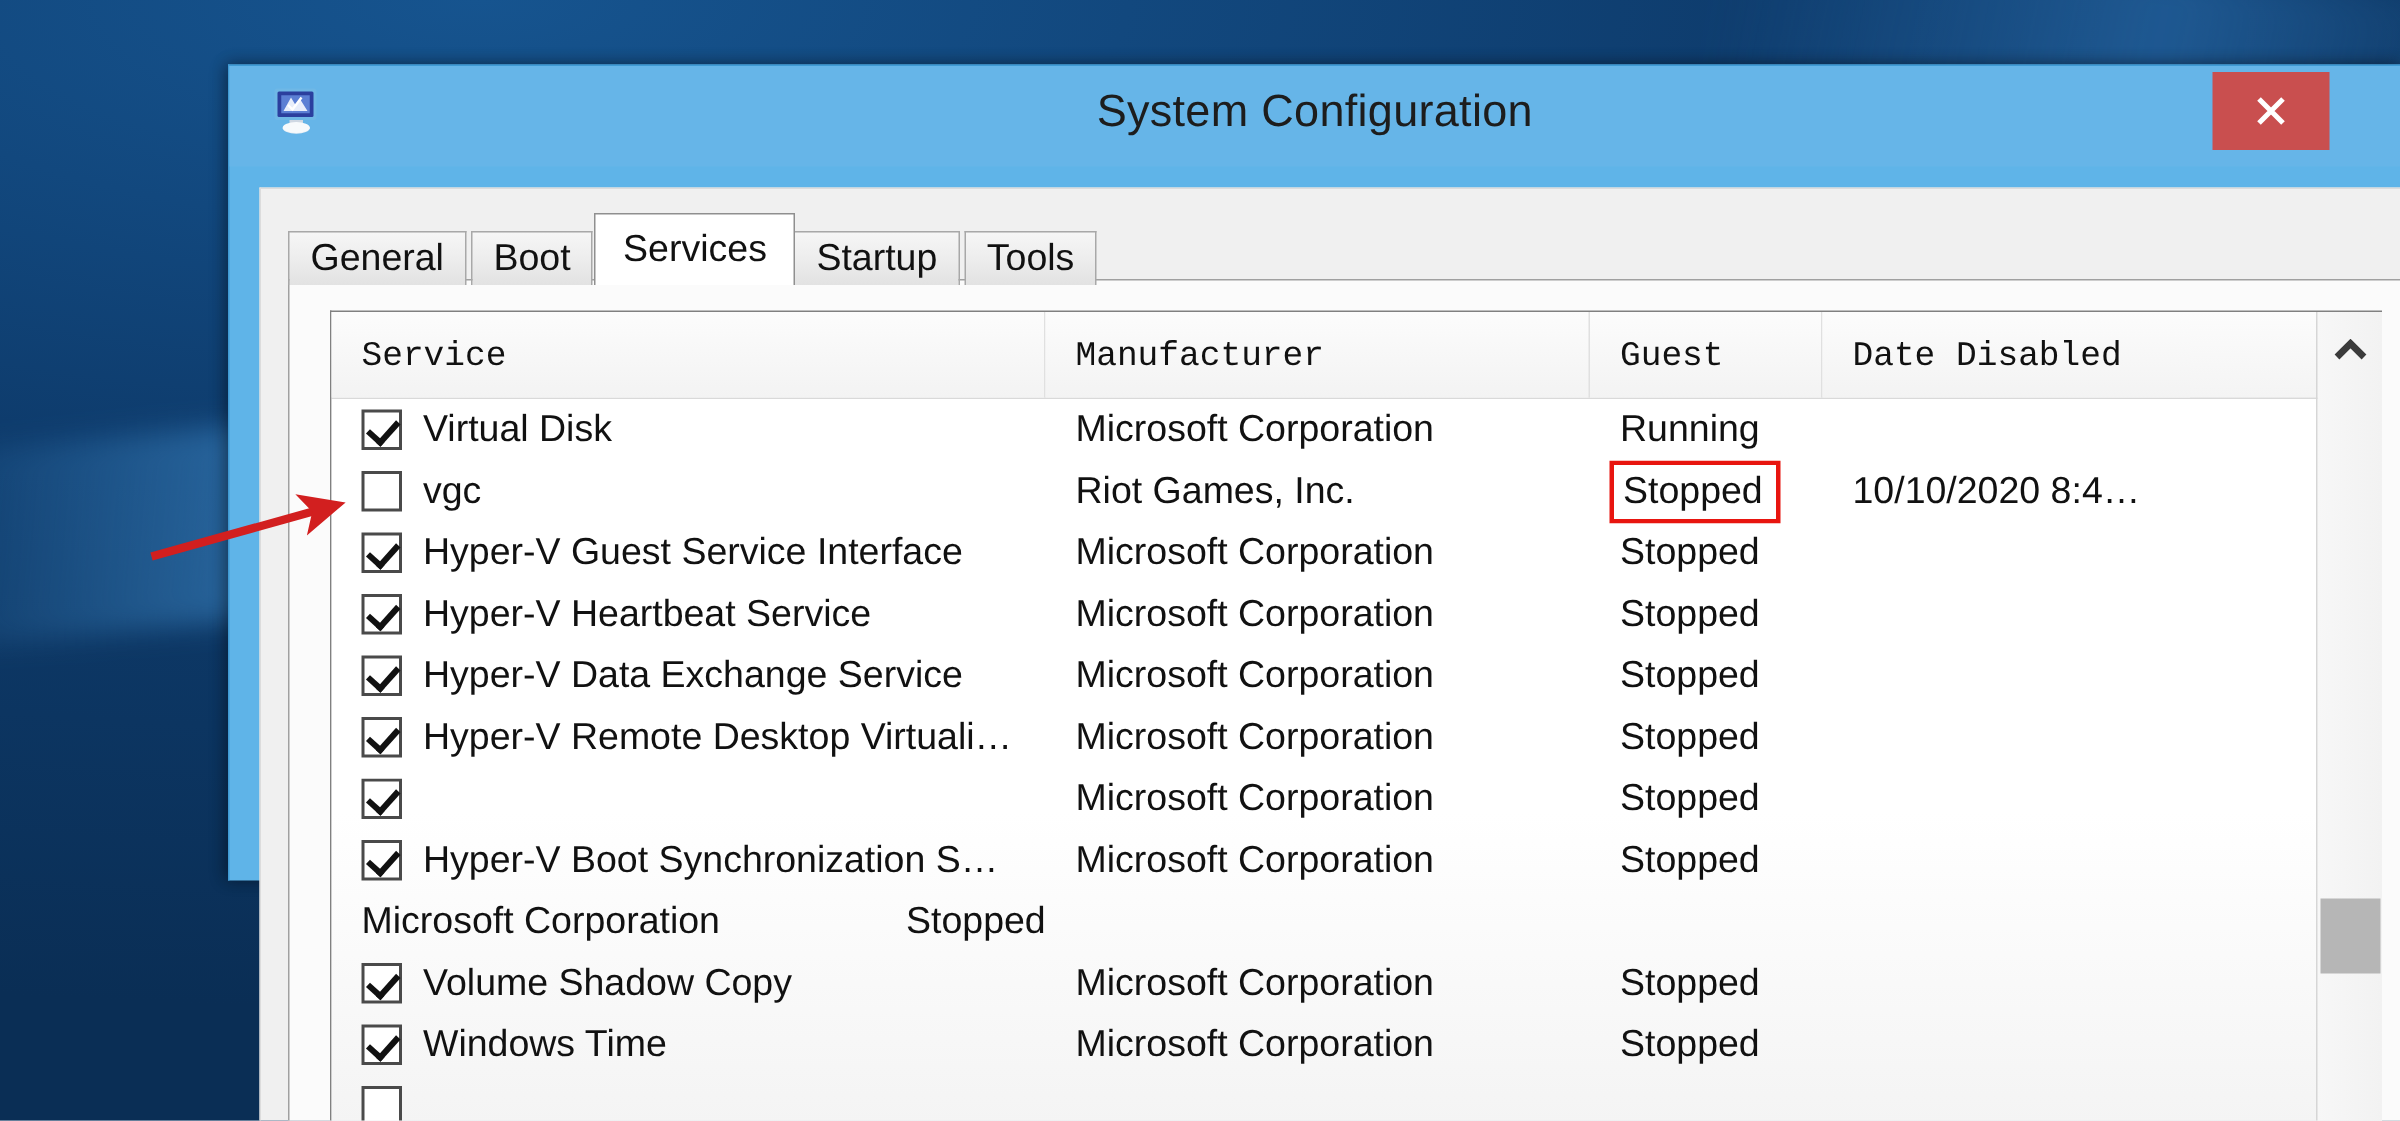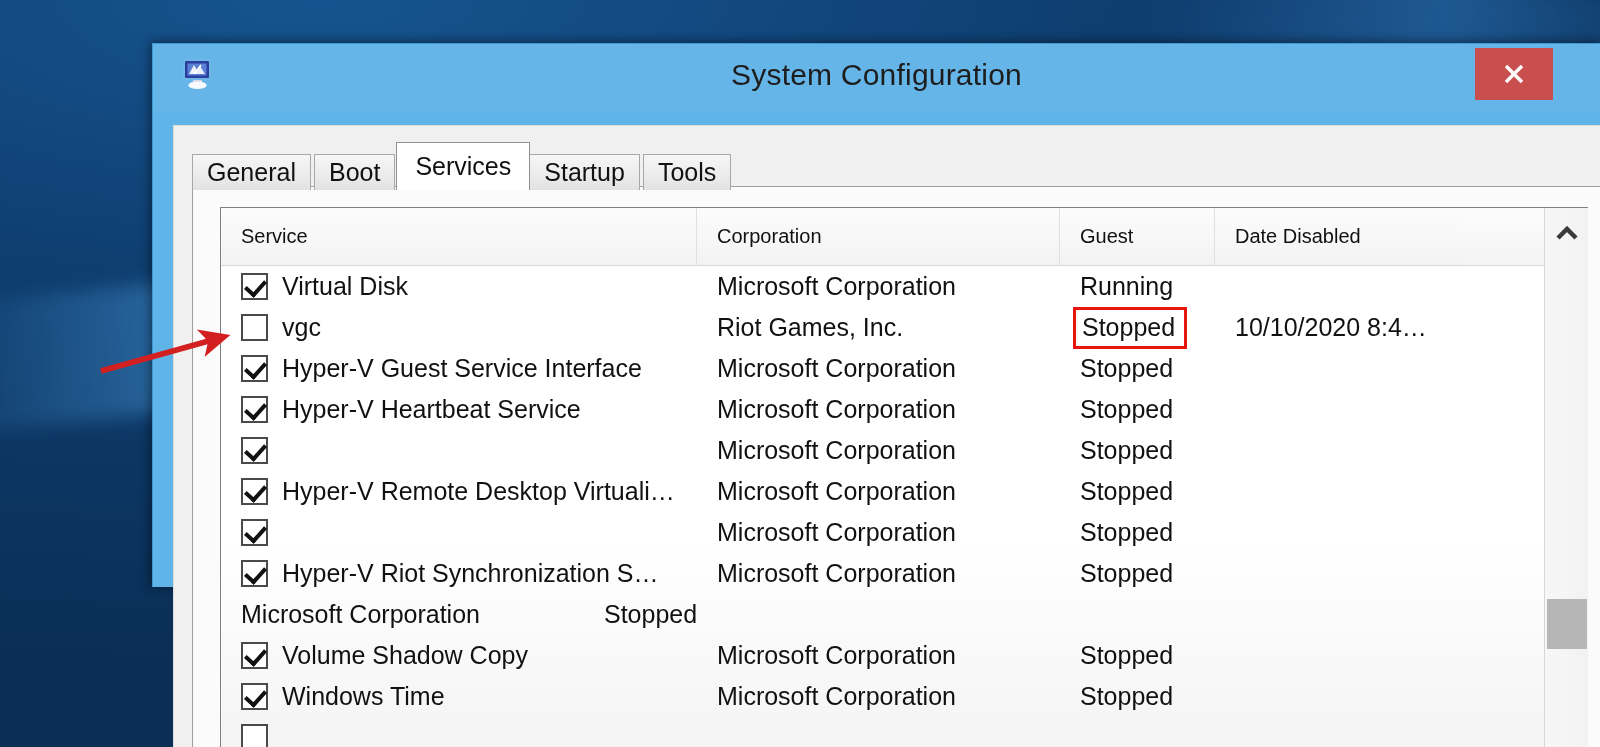--- a/index.html
+++ b/index.html
@@ -142,26 +142,27 @@
   
   #list-header {
     display:flex;
     height:58px;
     background:linear-gradient(180deg,#fcfcfc 0%, #f4f4f4 100%);
     border-bottom:1px solid #d9d9d9;
     position:relative;
   }
   .hcell {
     display:flex; align-items:center;
-    font-size:20px; color:#111;
+    font-size:23px; color:#111;
     padding-left:20px;
     border-right:1px solid #e0e0e0;
     background:linear-gradient(180deg,#fcfcfc 0%, #f3f3f3 100%);
     cursor:pointer;
     white-space:nowrap;
+    font-family:Liberation Mono, monospace;
   }
   .hcell.c-service { width:476px; }
   .hcell.c-manuf  { width:363px; }
   .hcell.c-status { width:155px; }
   .hcell.c-date   { width:245px; border-right:none; }
 
   
   #rows {
     position:relative;
     height:502px;
@@ -279,21 +280,21 @@
       <div class="tab">Startup</div>
       <div class="tab">Tools</div>
     </div>
 
     <div id="tabpanel">
 
       <div id="listview">
 
         <div id="list-header">
           <div class="hcell c-service">Service</div>
-          <div class="hcell c-manuf">Corporation</div>
+          <div class="hcell c-manuf">Manufacturer</div>
           <div class="hcell c-status">Guest</div>
           <div class="hcell c-date">Date Disabled</div>
         </div>
 
         <div id="rows">
             <div class="row">
               <div class="cell c1">
                 <span class="chk checked"></span>
                 <span>Virtual Disk</span>
               </div>
@@ -324,20 +325,21 @@
                 <span class="chk checked"></span>
                 <span>Hyper-V Heartbeat Service</span>
               </div>
               <div class="cell c2">Microsoft Corporation</div>
               <div class="cell c3">Stopped</div>
               <div class="cell c4"></div>
             </div>
             <div class="row">
               <div class="cell c1">
                 <span class="chk checked"></span>
+                <span>Hyper-V Data Exchange Service</span>
               </div>
               <div class="cell c2">Microsoft Corporation</div>
               <div class="cell c3">Stopped</div>
               <div class="cell c4"></div>
             </div>
             <div class="row">
               <div class="cell c1">
                 <span class="chk checked"></span>
                 <span>Hyper-V Remote Desktop Virtuali…</span>
               </div>
@@ -349,21 +351,21 @@
               <div class="cell c1">
                 <span class="chk checked"></span>
               </div>
               <div class="cell c2">Microsoft Corporation</div>
               <div class="cell c3">Stopped</div>
               <div class="cell c4"></div>
             </div>
             <div class="row">
               <div class="cell c1">
                 <span class="chk checked"></span>
-                <span>Hyper-V Riot Synchronization S…</span>
+                <span>Hyper-V Boot Synchronization S…</span>
               </div>
               <div class="cell c2">Microsoft Corporation</div>
               <div class="cell c3">Stopped</div>
               <div class="cell c4"></div>
             </div>
             <div class="row">
               <div class="cell c2">Microsoft Corporation</div>
               <div class="cell c3">Stopped</div>
               <div class="cell c4"></div>
             </div>

